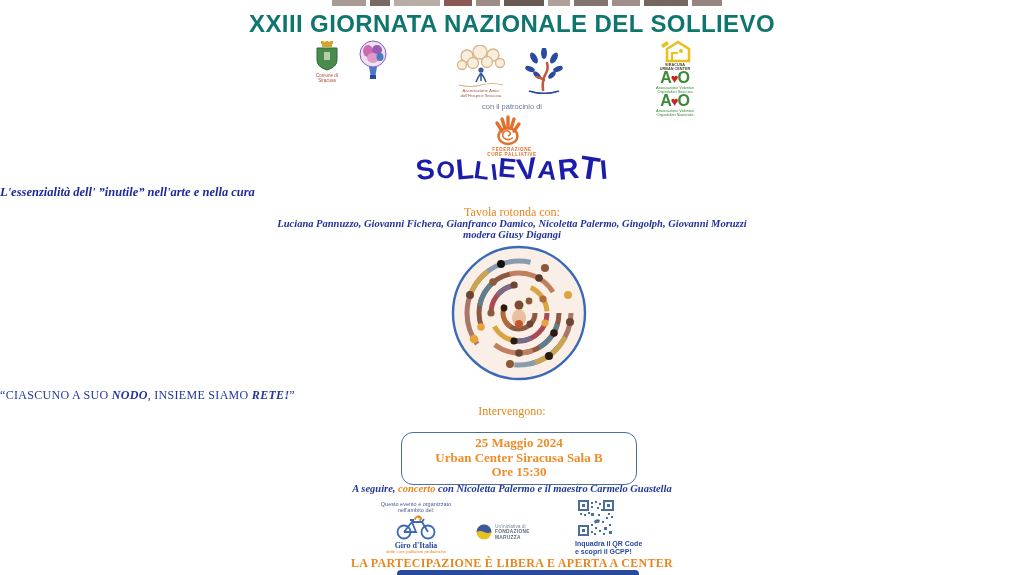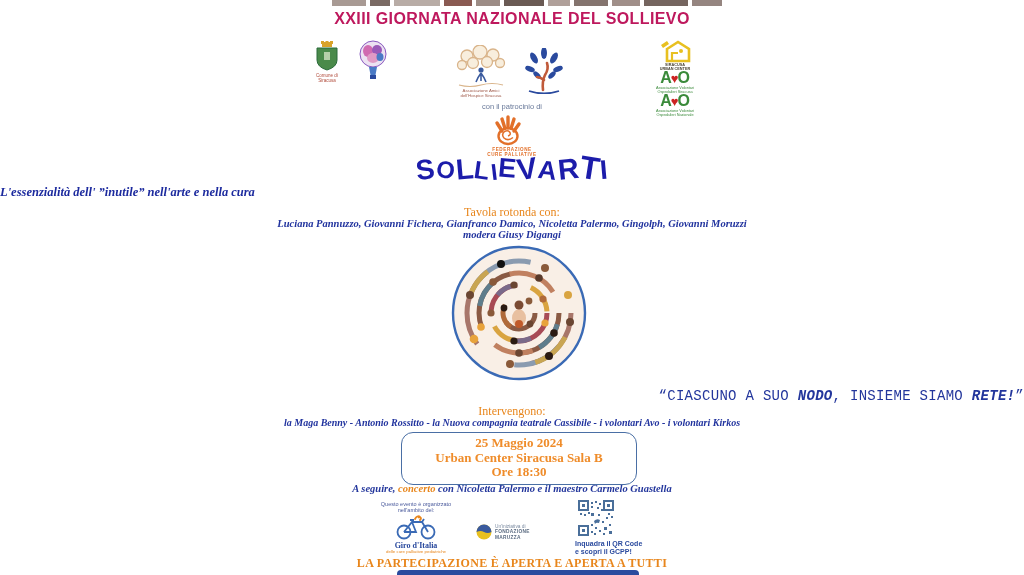--- a/index.html
+++ b/index.html
@@ -3,21 +3,21 @@
 <meta charset="utf-8">
 <style>
   html,body{margin:0;padding:0;background:#ffffff;}
   .canvas{position:relative;width:1024px;height:575px;background:#fff;overflow:hidden;font-family:"Liberation Serif",serif;}
 
   
   .top-strip{position:absolute;left:332px;top:0;height:6px;display:flex;gap:4px;}
   .top-strip div{height:6px;}
 
   .main-title{position:absolute;top:10px;left:0;width:100%;text-align:center;
-    font-family:"Liberation Sans",sans-serif;font-weight:bold;font-size:16px;color:#be185d;letter-spacing:.4px;}
+    font-family:"Liberation Sans",sans-serif;font-weight:bold;font-size:24px;color:#0f766e;letter-spacing:.4px;}
 
   .abs{position:absolute;}
   .cap{display:block;text-align:center;line-height:1.15;}
 
   .patron-label{position:absolute;top:102px;left:0;width:100%;text-align:center;
     font-family:"Liberation Sans",sans-serif;font-size:7.5px;color:#6a7a9a;}
   .fcp-name{position:absolute;top:147px;left:0;width:100%;text-align:center;
     font-family:"Liberation Sans",sans-serif;font-weight:bold;font-size:4.6px;line-height:5.4px;color:#e2702a;letter-spacing:.6px;}
 
   .letters{position:absolute;top:152px;left:0;width:100%;display:flex;justify-content:center;align-items:flex-end;gap:1px;}
@@ -33,21 +33,21 @@
   .ttl-letter:nth-child(9){transform:rotate(-6deg);font-size:29px;}
   .ttl-letter:nth-child(10){transform:rotate(9deg);font-size:32px;}
   .ttl-letter:nth-child(11){transform:rotate(-5deg);font-size:27px;}
 
   .subtitle{position:absolute;top:185px;left:0;width:100%;
     font-weight:bold;font-style:italic;font-size:12.5px;color:#1c2a9e;}
 
   .orange-label{position:absolute;left:0;width:100%;text-align:center;font-weight:normal;font-size:12px;color:#e8861c;}
   .blue-line{position:absolute;left:0;width:100%;text-align:center;font-weight:bold;font-style:italic;color:#21339e;}
 
-  .quote-line{position:absolute;top:388px;left:0;width:100%;text-align:right;font-size:14px;color:#23369c;letter-spacing:.3px;font-family:Liberation Mono, monospace;}
+  .quote-line{position:absolute;top:388px;left:0;width:100%;text-align:left;font-size:12px;color:#23369c;letter-spacing:.3px;}
   .quote-line b{font-style:italic;}
 
   .info-box{position:absolute;left:401px;top:432px;width:236px;box-sizing:border-box;
     border:1.5px solid #4a6fa5;border-radius:12px;padding:3px 0 4px 0;text-align:center;}
   .info-box div{font-weight:bold;font-size:13px;line-height:14.5px;color:#ef8c2a;}
 
   .after-line{position:absolute;top:483px;left:0;width:100%;text-align:center;
     font-weight:bold;font-style:italic;font-size:10.5px;color:#23369c;}
   .after-line .hl{color:#e8861c;}
 
@@ -269,26 +269,25 @@
         <circle cx="78" cy="56" r="3.4" fill="#8a5a3a"></circle>
       </g>
     </svg>
   </div>
 
   <div class="quote-line">
     <span>“CIASCUNO A SUO </span><b>NODO</b><span>, INSIEME SIAMO </span><b>RETE!</b><span>”</span>
   </div>
 
   <div class="orange-label" style="top:404px;">Intervengono:</div>
-  <div class="blue-line" style="top:417px;font-size:10px;">la Maga Benny - Antonio Rossitto - la Nuova compagnia teatrale Cassibile - i volontari Avo - i volontari Kirkos</div>
 
   <div class="info-box">
     <div>25 Maggio 2024</div>
     <div>Urban Center Siracusa Sala B</div>
-    <div>Ore 18:30</div>
+    <div>Ore 15:30</div>
   </div>
 
   <div class="after-line">
     <span>A seguire, </span><span class="hl">concerto</span><span> con Nicoletta Palermo e il maestro Carmelo Guastella</span>
   </div>
 
   <div class="giro-block">
     <div class="giro-note">
       <span class="cap">Questo evento è organizzato</span>
       <span class="cap">nell'ambito del:</span>
@@ -357,16 +356,16 @@
         <rect x="31" y="24" width="2" height="2"></rect>
           <rect x="16" y="33" width="2" height="2"></rect>
       </g>
     </svg>
   </div>
   <div class="qr-caption">
     <span class="cap" style="text-align:left">Inquadra il QR Code</span>
     <span class="cap" style="text-align:left">e scopri il GCPP!</span>
   </div>
 
-  <div class="banner">LA PARTECIPAZIONE È APERTA E APERTA A TUTTI</div>
+  <div class="banner">LA PARTECIPAZIONE È LIBERA E APERTA A CENTER</div>
   <div class="bottom-frag"></div>
 
 </div>
 
 </body></html>

